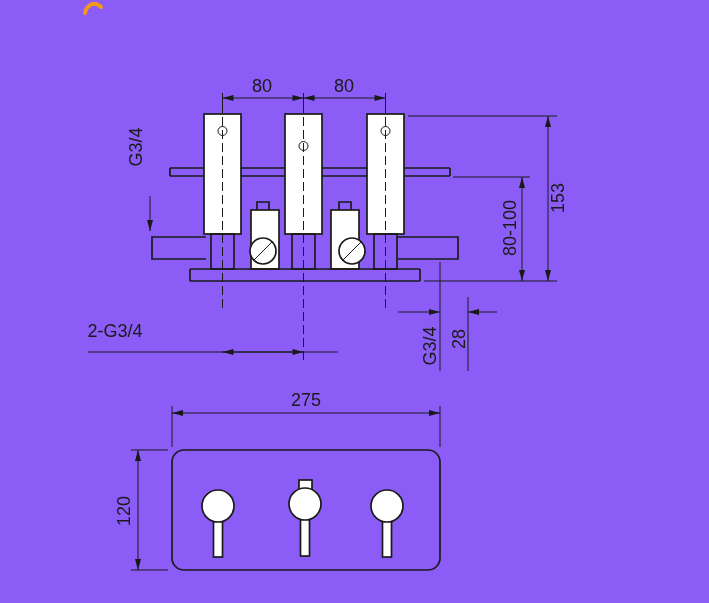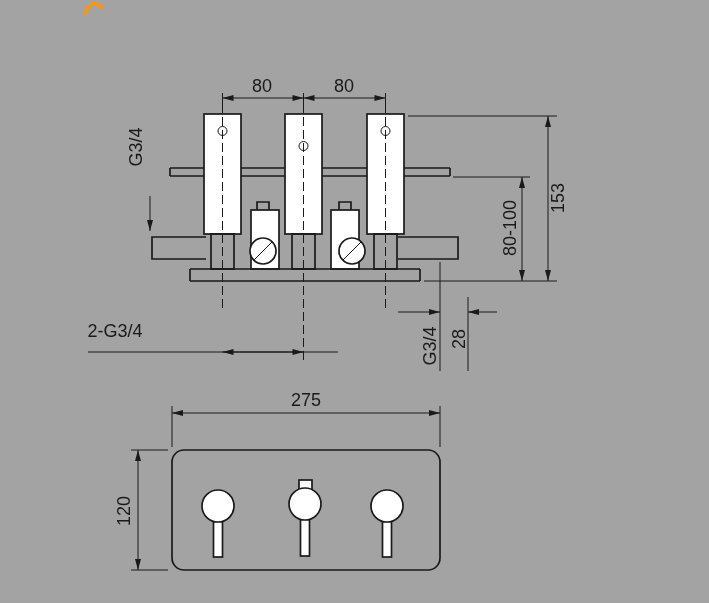--- a/index.html
+++ b/index.html
@@ -1,17 +1,17 @@
 <!DOCTYPE html>
 <html><head>
 <meta charset="utf-8">
 <title>Technical Drawing</title>
 <style>
   html,body{margin:0;padding:0;background:#ffffff;}
-  .canvas{position:relative;width:709px;height:603px;background:#a3a3a3;overflow:hidden;
+  .canvas{position:relative;width:709px;height:603px;background:#8b5cf6;overflow:hidden;
           font-family:"Liberation Sans",sans-serif;}
   svg{display:block;}
   .outline{fill:none;stroke:#1a1a1a;stroke-width:1.7;}
   .outline-white{fill:#ffffff;stroke:#1a1a1a;stroke-width:1.7;}
   .thin{fill:none;stroke:#1a1a1a;stroke-width:1;}
   .dash{fill:none;stroke:#1a1a1a;stroke-width:1;stroke-dasharray:9 4;}
   .dim{fill:none;stroke:#1a1a1a;stroke-width:1;
        marker-start:url(#arrow);marker-end:url(#arrow);}
   .dim-end{fill:none;stroke:#1a1a1a;stroke-width:1;marker-end:url(#arrow);}
   .dim-text{font-family:"Liberation Sans",sans-serif;font-size:18px;fill:#1a1a1a;

